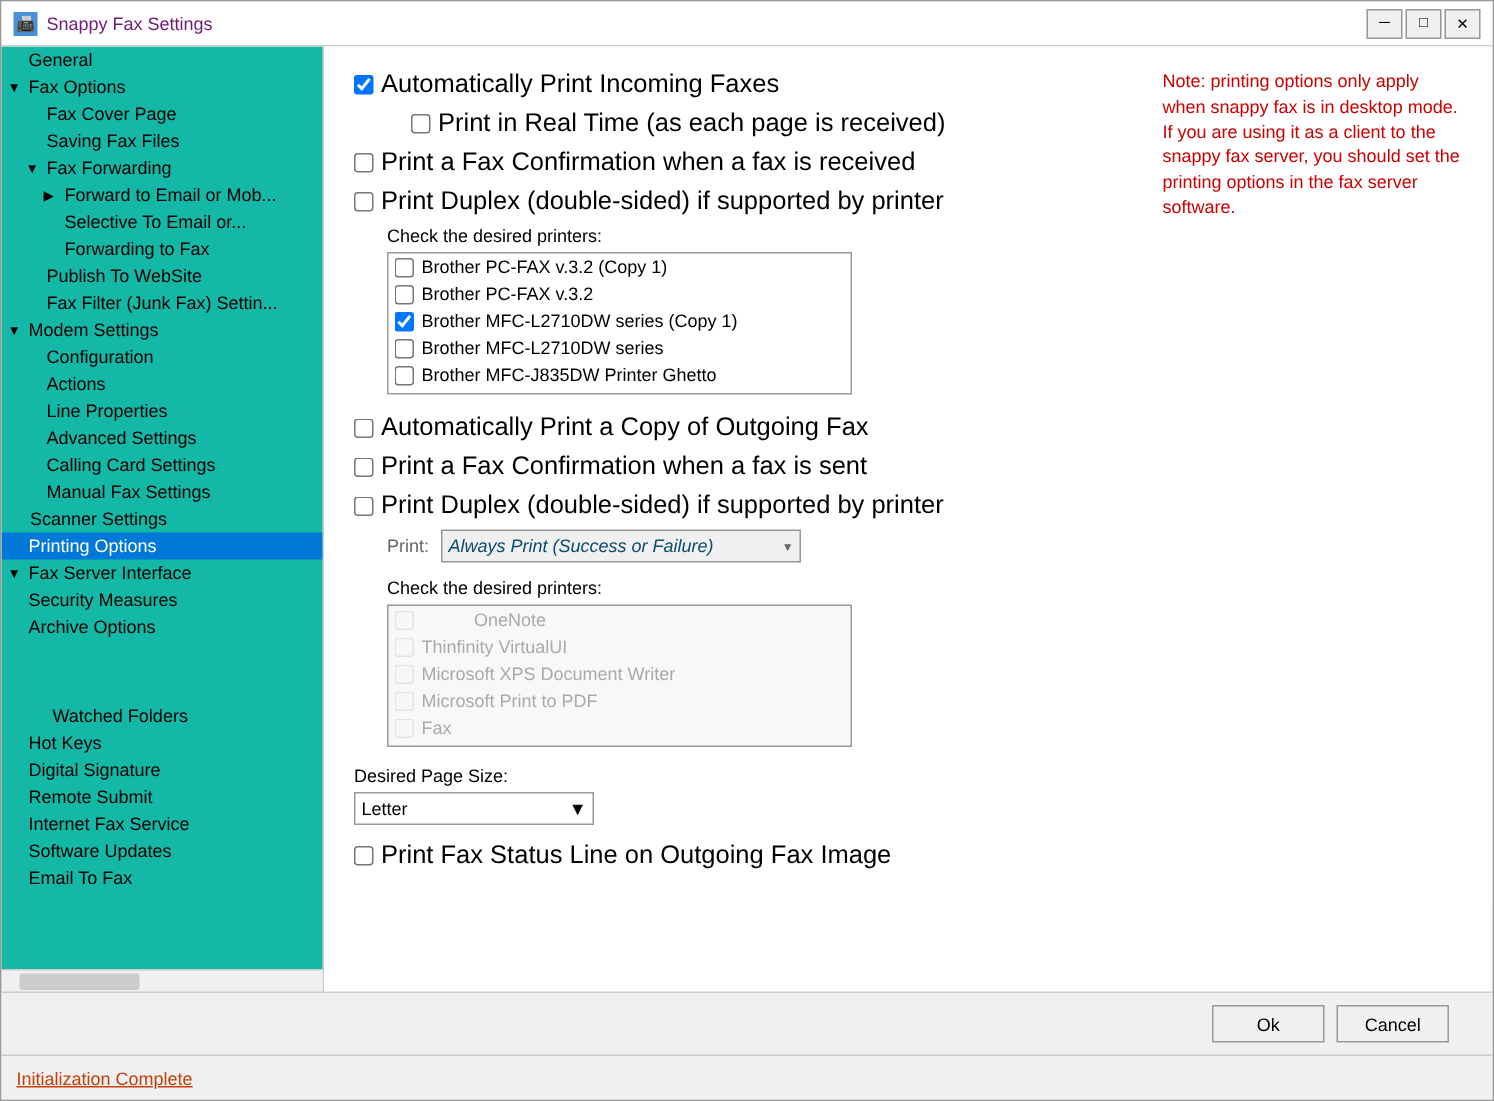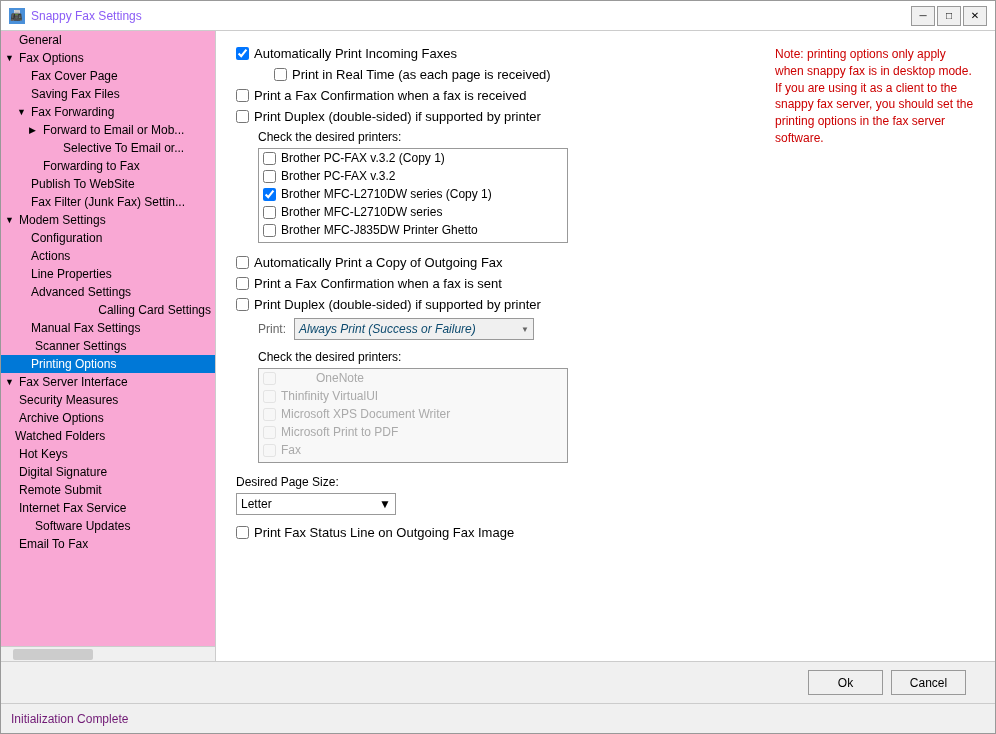--- a/index.html
+++ b/index.html
@@ -38,21 +38,21 @@
       background: #4a90d9;
       display: flex;
       align-items: center;
       justify-content: center;
       font-size: 10px;
       color: white;
     }
 
     .title-bar-title {
       font-size: 12px;
-      color: #8b5cf6;
+      color: #701a75;
     }
 
     .title-bar-controls {
       display: flex;
       gap: 2px;
     }
 
     .title-bar-btn {
       width: 24px;
       height: 20px;
@@ -102,21 +102,21 @@
     }
 
     .checkbox-row input[type="checkbox"] {
       margin: 0;
       width: 13px;
       height: 13px;
       cursor: pointer;
     }
 
     .checkbox-row label {
-      font-size: 13px;
+      font-size: 17px;
       cursor: pointer;
     }
 
     .sub-checkbox {
       margin-left: 38px;
     }
 
     .printers-label {
       font-size: 12px;
       margin-left: 22px;
@@ -223,21 +223,22 @@
       background: #f0f0f0;
       border-top: 1px solid #ccc;
       display: flex;
       align-items: center;
       padding: 0 10px;
       flex-shrink: 0;
     }
 
     .status-text {
       font-size: 12px;
-      color: #701a75;
+      color: #c2410c;
+      text-decoration: underline;
     }
 
     .button-bar {
       height: 42px;
       background: #f0f0f0;
       border-top: 1px solid #ccc;
       display: flex;
       align-items: center;
       justify-content: flex-end;
       padding: 0 29px;
@@ -286,21 +287,21 @@
       display: flex;
       flex-direction: column;
       width: 215px;
       flex-shrink: 0;
       border-right: 1px solid #ccc;
     }
 
     .sidebar-inner {
       flex: 1;
       overflow: hidden;
-      background: #f9a8d4;
+      background: #14b8a6;
     }
   </style>
 </head>
 <body>
 
 <div class="window">
 
   <div class="title-bar">
     <div class="title-bar-left">
       <div class="title-bar-icon">📠</div>
@@ -335,21 +336,21 @@
               <span>Saving Fax Files</span>
             </div>
             <div class="sidebar-item" style="padding-left: 16px;">
               <span class="toggle" style="font-size:9px;margin-right:2px;">▼</span>
               <span>Fax Forwarding</span>
             </div>
             <div class="sidebar-item" style="padding-left: 28px;">
               <span class="toggle" style="font-size:9px;margin-right:2px;">▶</span>
               <span>Forward to Email or Mob...</span>
             </div>
-            <div class="sidebar-item" style="padding-left: 48px;">
+            <div class="sidebar-item" style="padding-left: 28px;">
               <span class="toggle" style="margin-right:2px;"> </span>
               <span>Selective To Email or...</span>
             </div>
             <div class="sidebar-item" style="padding-left: 28px;">
               <span class="toggle" style="margin-right:2px;"> </span>
               <span>Forwarding to Fax</span>
             </div>
             <div class="sidebar-item" style="padding-left: 16px;">
               <span class="toggle" style="margin-right:2px;"> </span>
               <span>Publish To WebSite</span>
@@ -371,69 +372,69 @@
               <span>Actions</span>
             </div>
             <div class="sidebar-item" style="padding-left: 16px;">
               <span class="toggle" style="margin-right:2px;"> </span>
               <span>Line Properties</span>
             </div>
             <div class="sidebar-item" style="padding-left: 16px;">
               <span class="toggle" style="margin-right:2px;"> </span>
               <span>Advanced Settings</span>
             </div>
-            <div class="sidebar-item" style="padding-left: 16px; justify-content: flex-end;">
+            <div class="sidebar-item" style="padding-left: 16px;">
               <span class="toggle" style="margin-right:2px;"> </span>
               <span>Calling Card Settings</span>
             </div>
             <div class="sidebar-item" style="padding-left: 16px;">
               <span class="toggle" style="margin-right:2px;"> </span>
               <span>Manual Fax Settings</span>
             </div>
-            <div class="sidebar-item" style="padding-left: 20px;">
+            <div class="sidebar-item" style="padding-left: 5px;">
               <span class="toggle" style="margin-right:2px;"> </span>
               <span>Scanner Settings</span>
             </div>
-            <div class="sidebar-item selected" style="padding-left: 16px; align-items: center;">
+            <div class="sidebar-item selected" style="padding-left: 4px; align-items: center;">
               <span class="toggle" style="margin-right:2px;"> </span>
               <span>Printing Options</span>
             </div>
             <div class="sidebar-item" style="padding-left: 4px;">
               <span class="toggle" style="font-size:9px;margin-right:2px;">▼</span>
               <span>Fax Server Interface</span>
             </div>
             <div class="sidebar-item" style="padding-left: 4px;">
               <span class="toggle" style="margin-right:2px;"> </span>
               <span>Security Measures</span>
             </div>
             <div class="sidebar-item" style="padding-left: 4px; text-align: center;">
               <span class="toggle" style="margin-right:2px;"> </span>
               <span>Archive Options</span>
             </div>
-            <div class="sidebar-item" style="padding-left: 0;">
+            <div class="sidebar-item" style="padding-left: 20px; margin-top: 41px;">
               <span class="toggle" style="margin-right:2px;"> </span>
               <span>Watched Folders</span>
             </div>
             <div class="sidebar-item" style="padding-left: 4px;">
               <span class="toggle" style="margin-right:2px;"> </span>
               <span>Hot Keys</span>
             </div>
             <div class="sidebar-item" style="padding-left: 4px;">
               <span class="toggle" style="margin-right:2px;"> </span>
               <span>Digital Signature</span>
             </div>
             <div class="sidebar-item" style="padding-left: 4px;">
               <span class="toggle" style="margin-right:2px;"> </span>
               <span>Remote Submit</span>
             </div>
             <div class="sidebar-item" style="padding-left: 4px;">
               <span class="toggle" style="margin-right:2px;"> </span>
               <span>Internet Fax Service</span>
             </div>
-            <div class="sidebar-item" style="padding-left: 4px; margin-left: 16px;">
+            <div class="sidebar-item" style="padding-left: 4px;">
               <span class="toggle" style="margin-right:2px;"> </span>
               <span>Software Updates</span>
             </div>
             <div class="sidebar-item" style="padding-left: 4px;">
               <span class="toggle" style="margin-right:2px;"> </span>
               <span>Email To Fax</span>
             </div>
           </div>
       </div>
       <div class="sidebar-horizontal-scroll">

